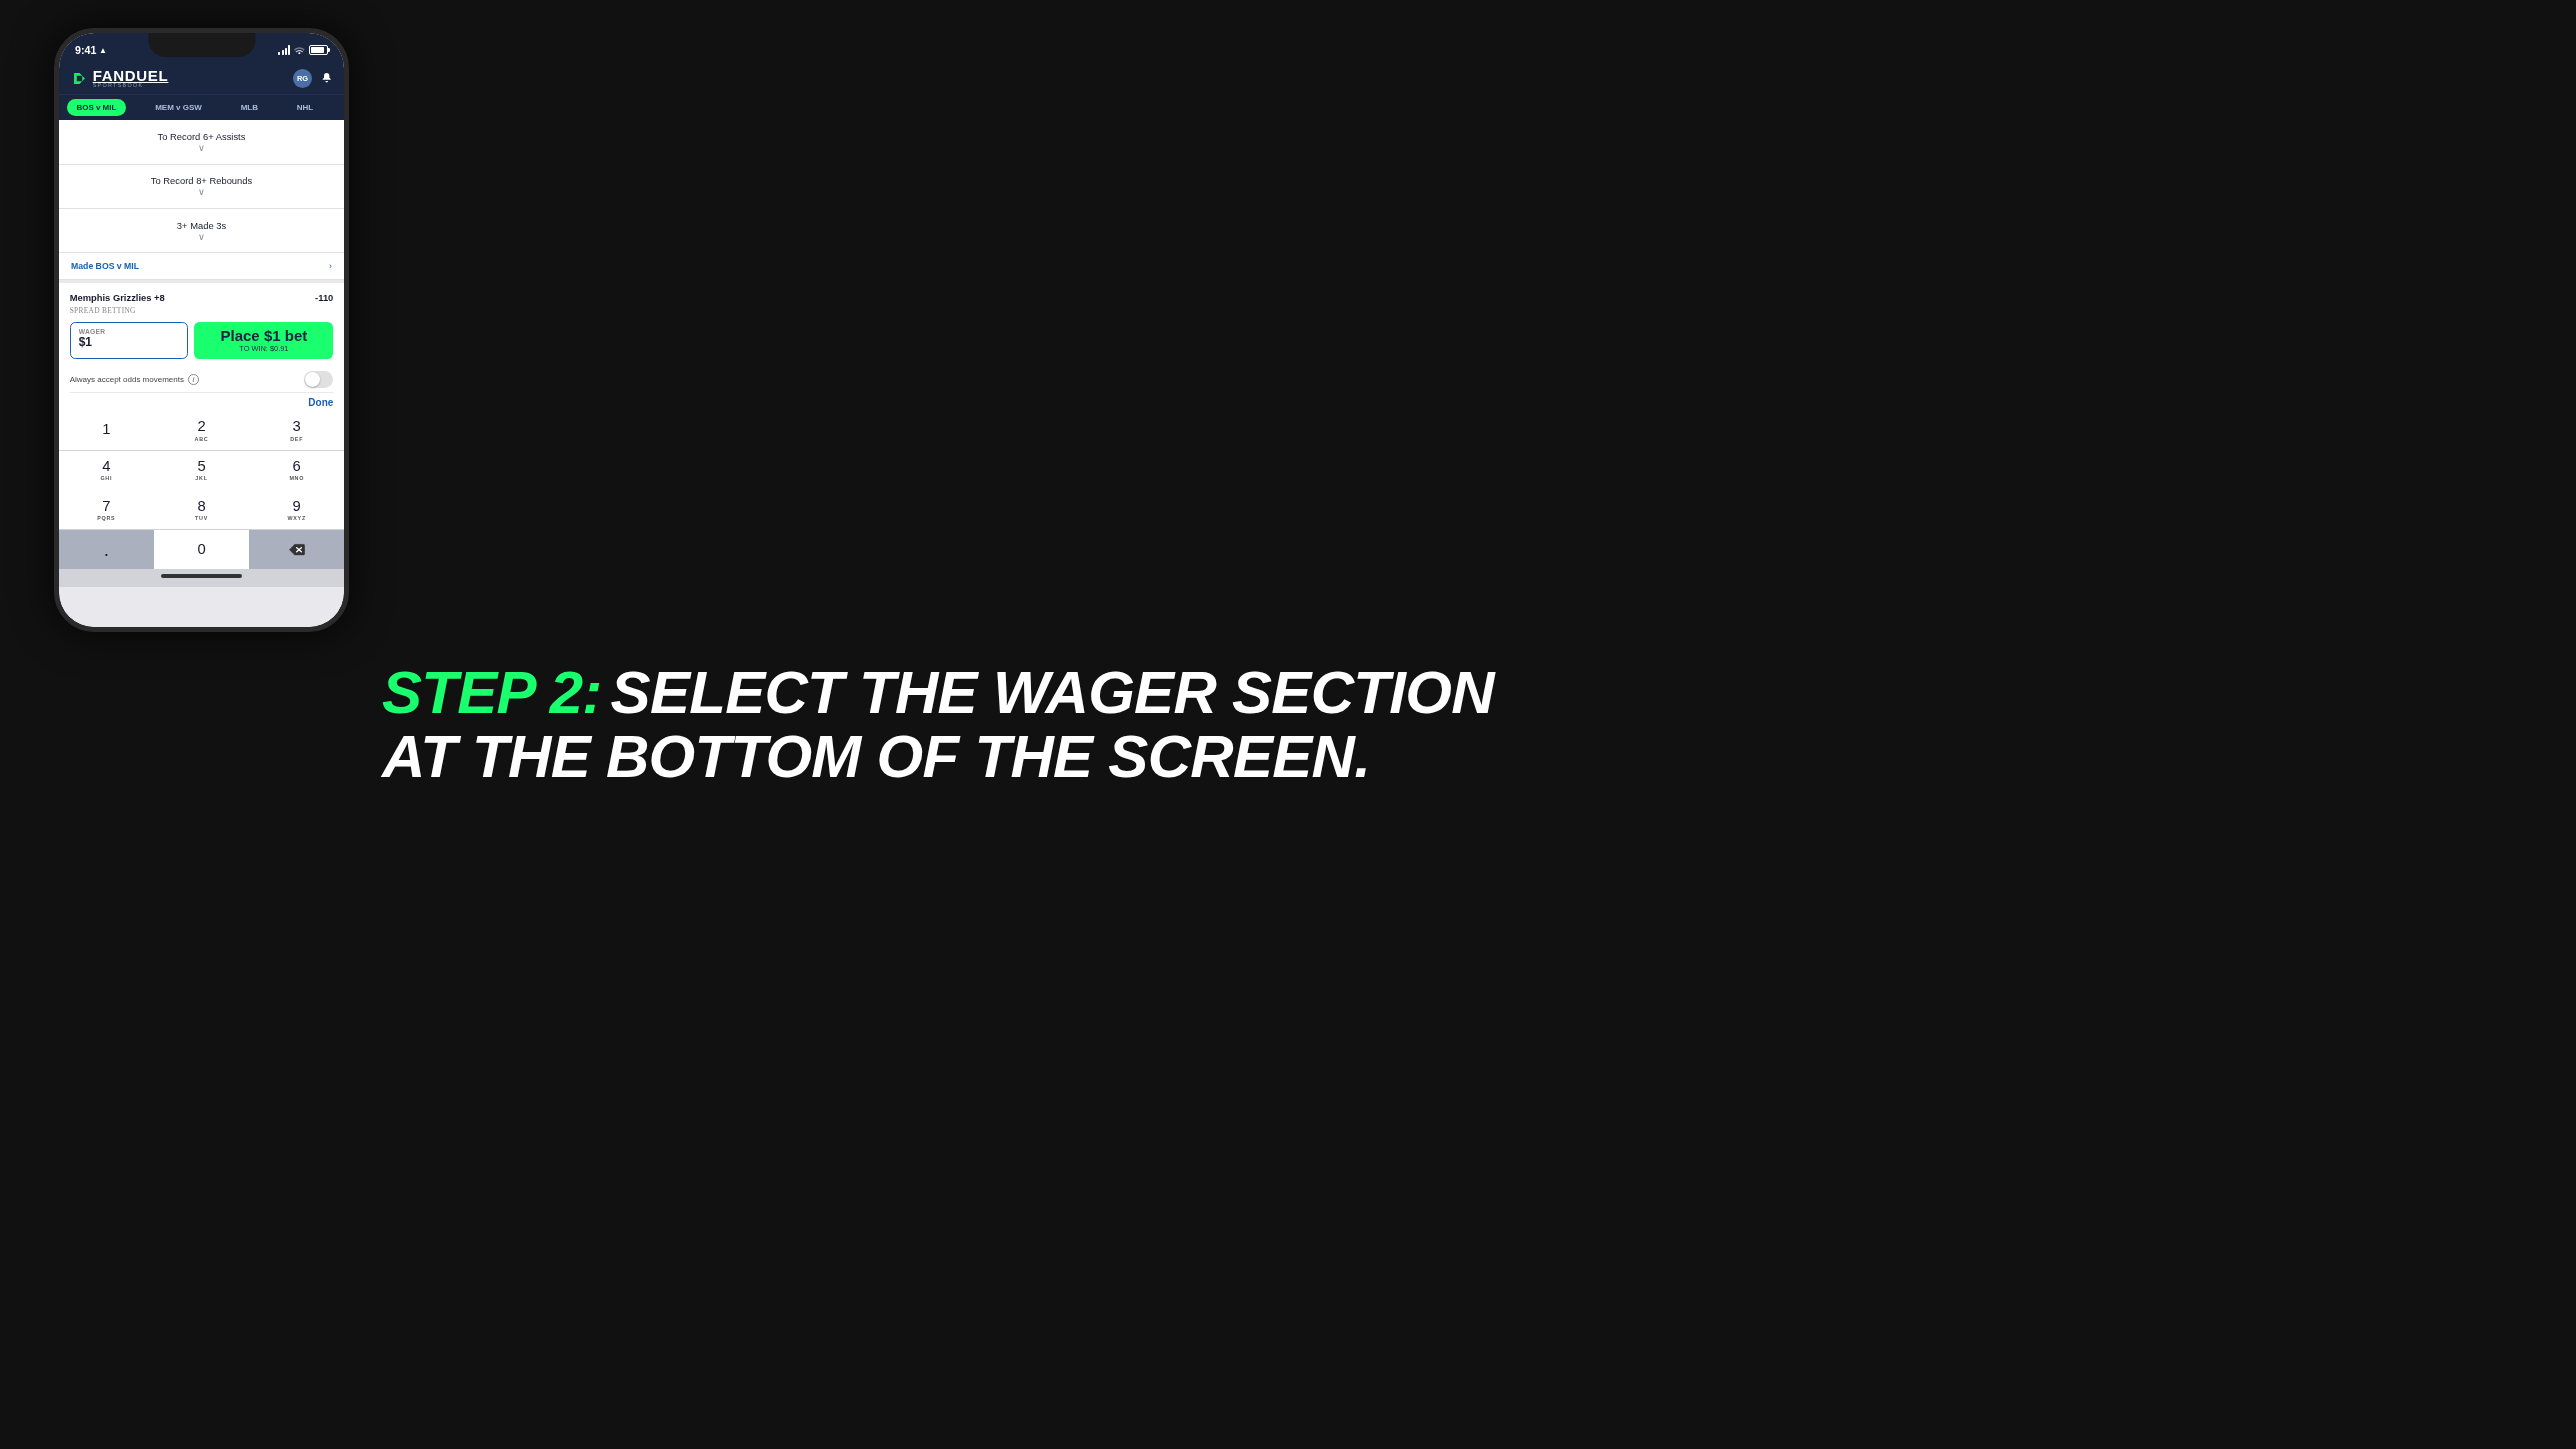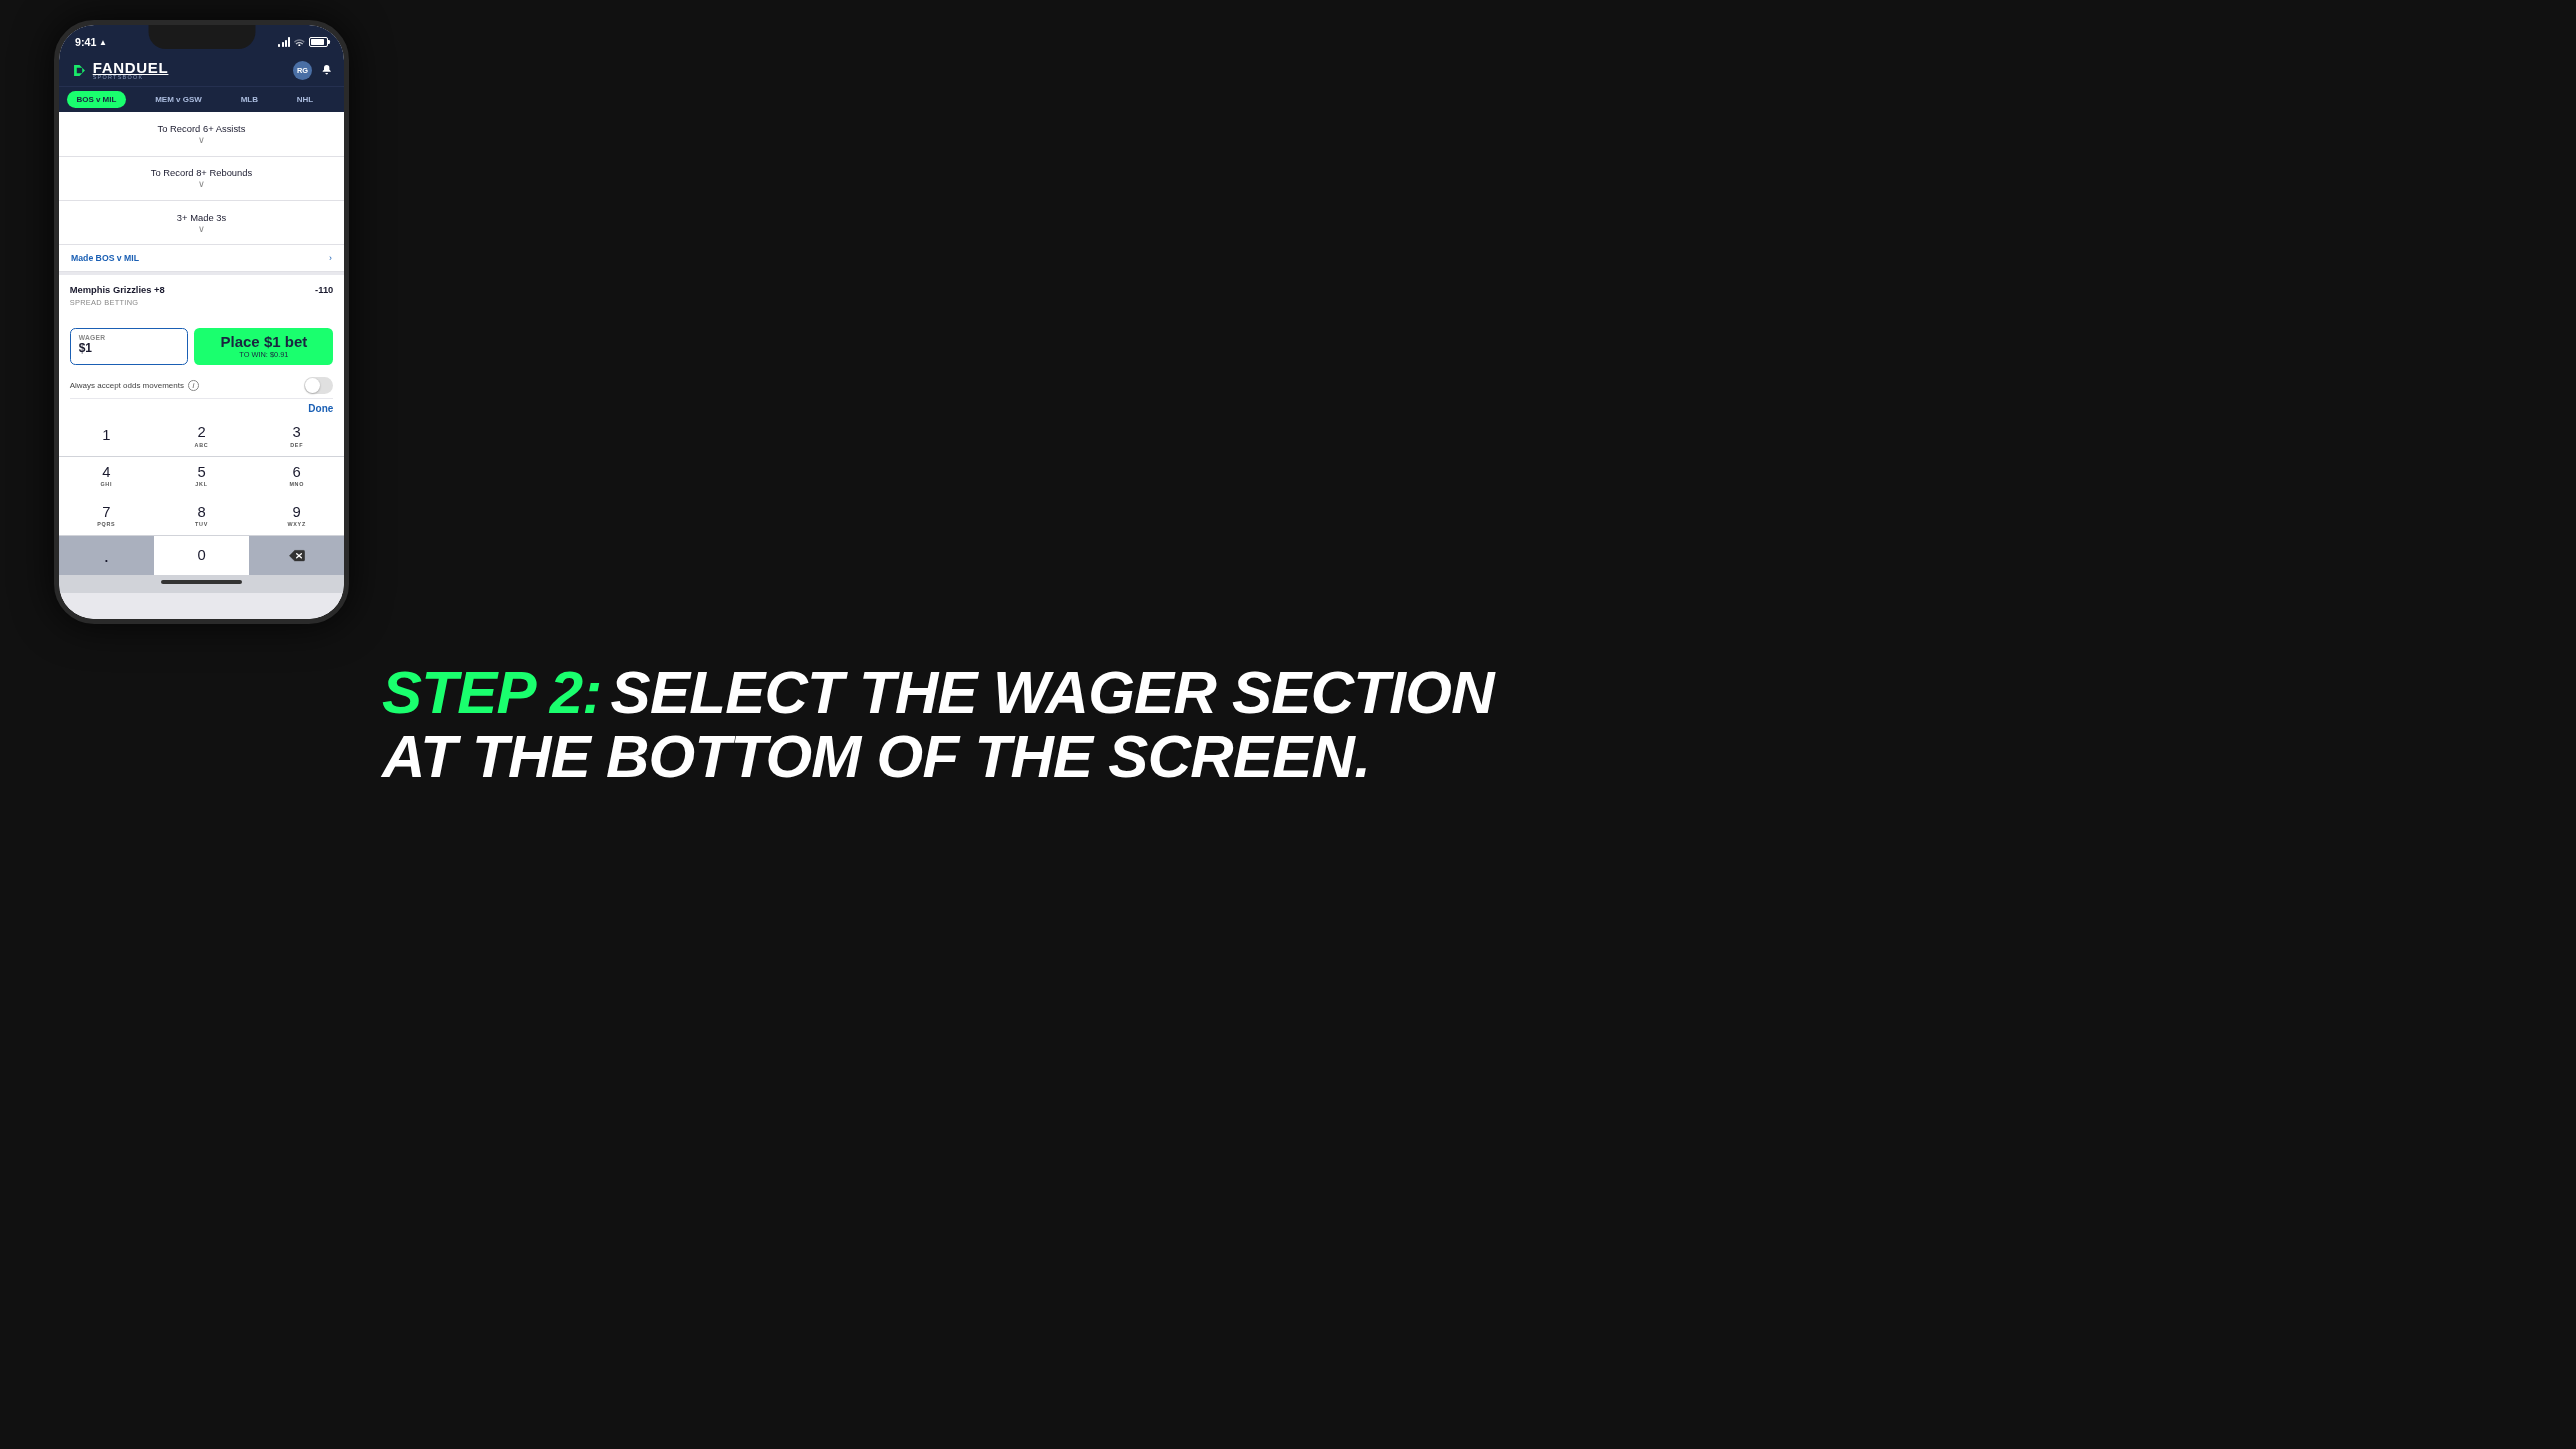--- a/index.html
+++ b/index.html
@@ -11,21 +11,21 @@
       font-family: -apple-system, BlinkMacSystemFont, 'Helvetica Neue', Arial, sans-serif;
       overflow: hidden;
       display: flex;
       align-items: center;
     }
 
     
     .phone-wrapper {
       position: absolute;
       left: 54px;
-      top: 20px;
+      top: 28px;
       width: 295px;
       height: 604px;
     }
 
     .phone-frame {
       width: 295px;
       height: 604px;
       background: #1a1a1a;
       border-radius: 40px;
       border: 5.4px solid #2a2a2a;
@@ -291,21 +291,22 @@
       font-size: 9.4px;
       font-weight: 700;
       color: #1a1a2e;
     }
 
     .bet-type {
       font-size: 7.4px;
       color: #888;
       font-weight: 500;
       letter-spacing: 0.3px;
-      margin-bottom: 21px;
+      margin-bottom: 7px;
+      font-family: Liberation Serif, serif;
     }
 
     .wager-row {
       display: flex;
       gap: 6.7px;
       margin-bottom: 6.7px;
     }
 
     .wager-input-box {
       flex: 1;

